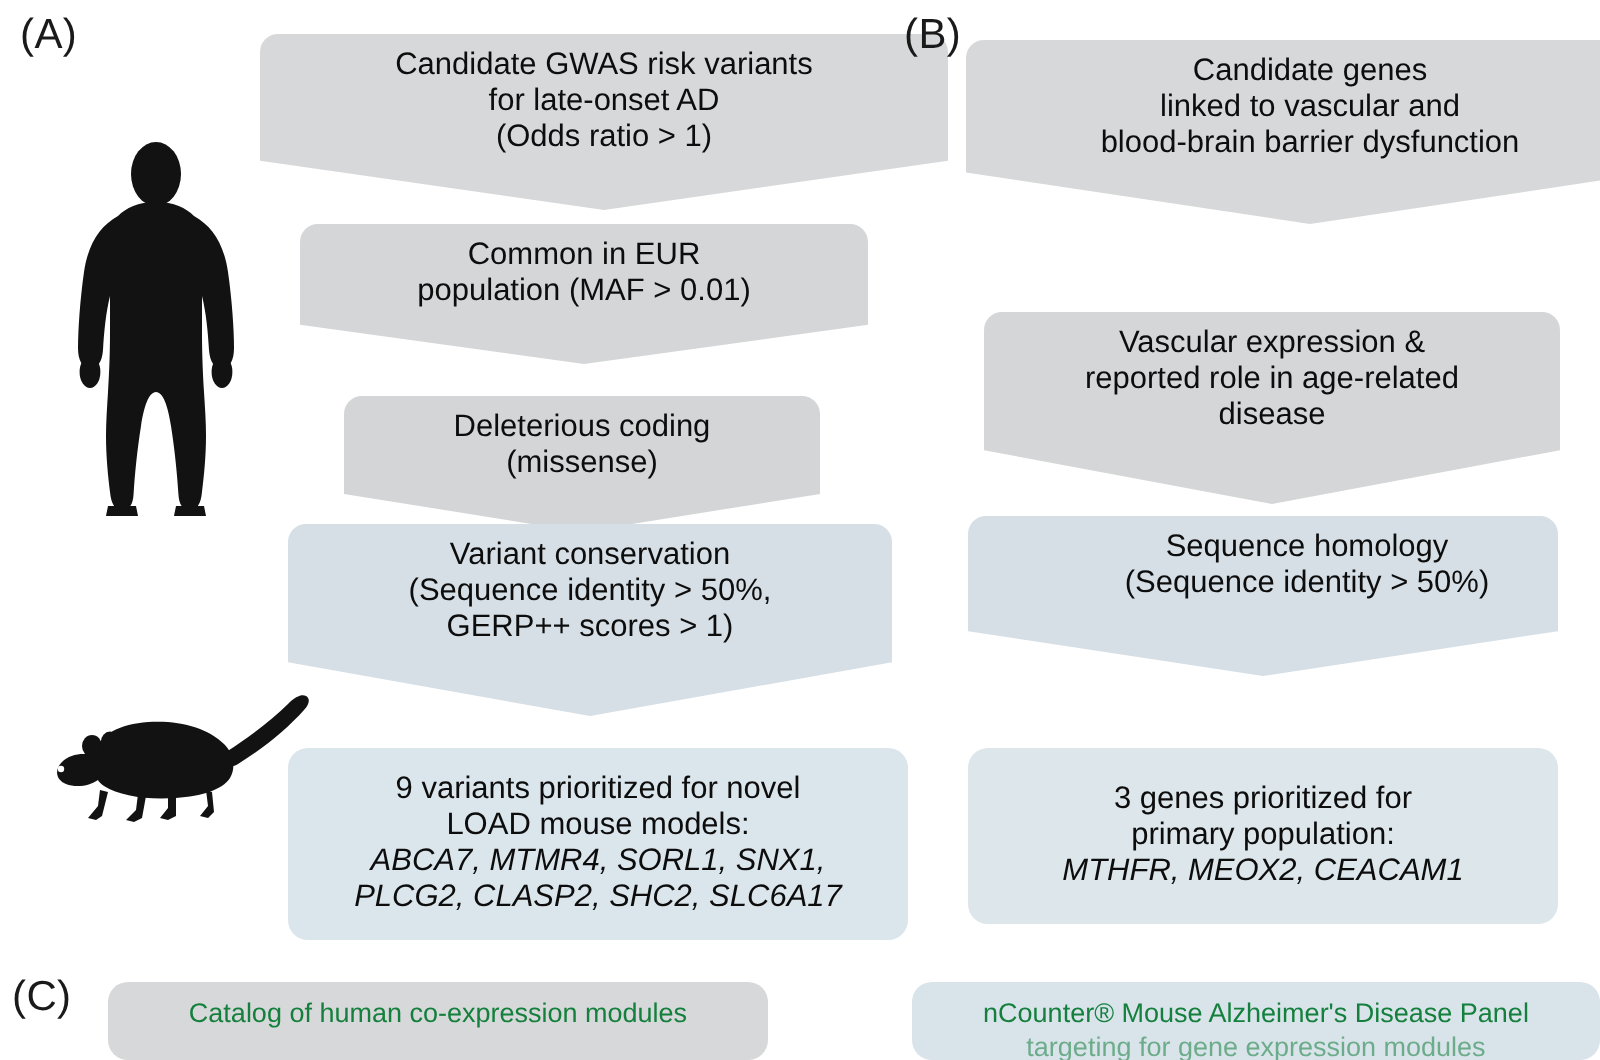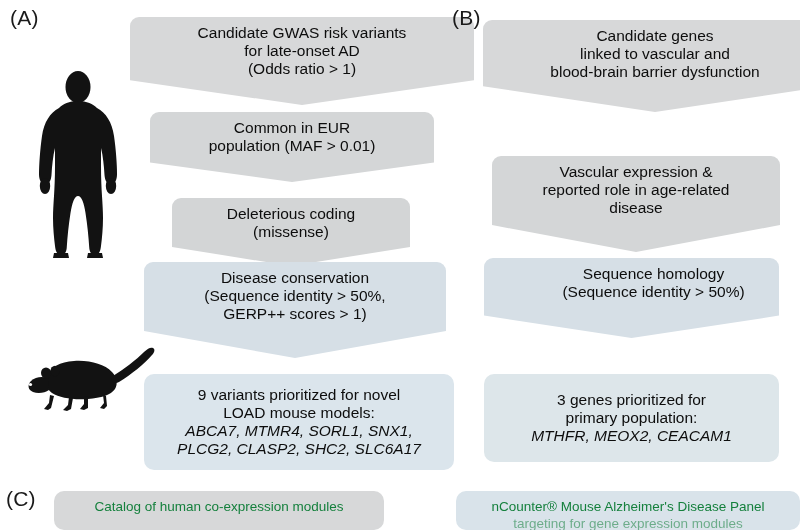--- a/index.html
+++ b/index.html
@@ -148,21 +148,21 @@
     <span class="ln">Common in EUR</span>
     <span class="ln">population (MAF &gt; 0.01)</span>
   </div>
 
   <div class="fbox chev tone-grey3" style="left:172px;top:198px;width:238px;height:68px;">
     <span class="ln">Deleterious coding</span>
     <span class="ln">(missense)</span>
   </div>
 
   <div class="fbox chev tone-blue1" style="left:144px;top:262px;width:302px;height:96px;">
-    <span class="ln">Disease conservation</span>
+    <span class="ln">Variant conservation</span>
     <span class="ln">(Sequence identity &gt; 50%,</span>
     <span class="ln">GERP++ scores &gt; 1)</span>
   </div>
 
   <div class="fbox plain tone-blue2" style="left:144px;top:374px;width:310px;height:96px;">
     <span class="ln">9 variants prioritized for novel</span>
     <span class="ln">LOAD mouse models:</span>
     <span class="ln ital">ABCA7, MTMR4, SORL1, SNX1,</span>
     <span class="ln ital">PLCG2, CLASP2, SHC2, SLC6A17</span>
   </div>

